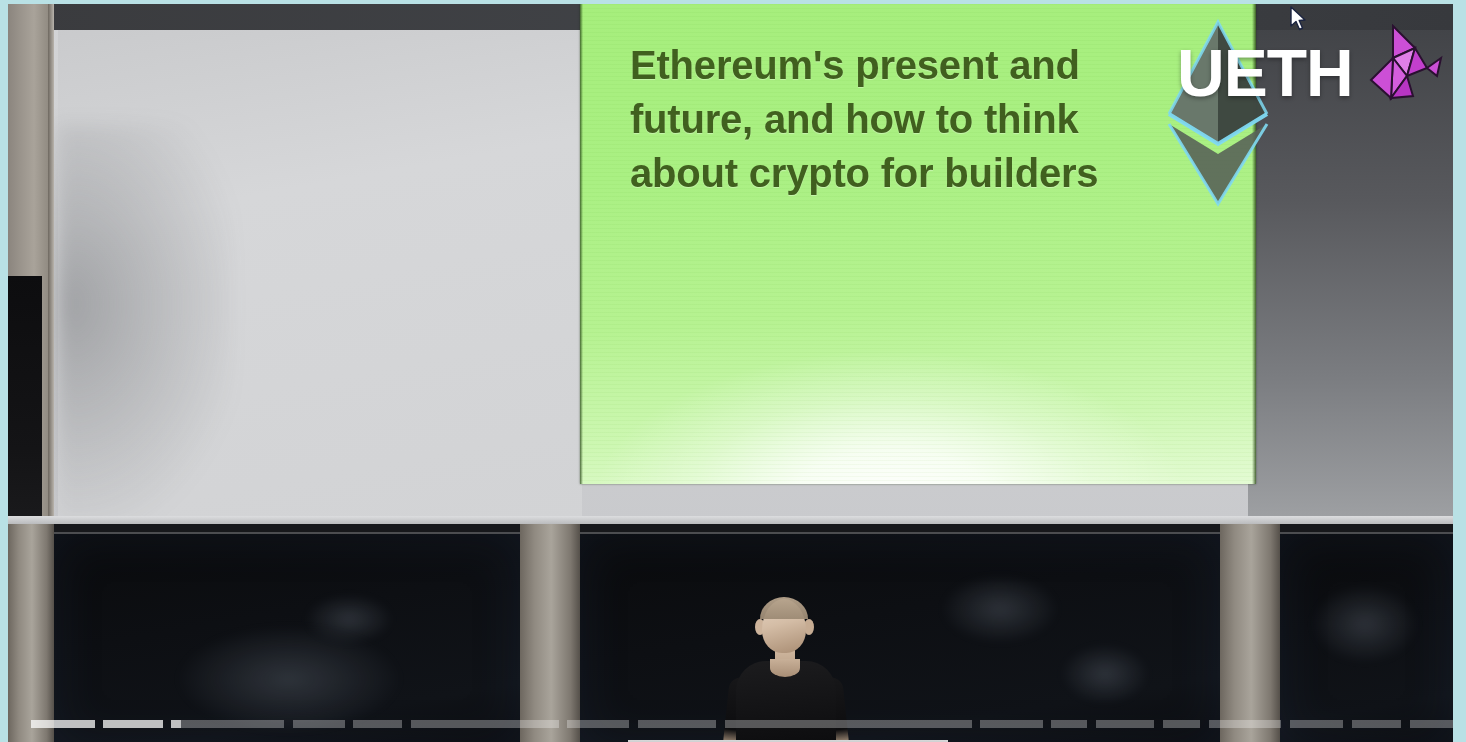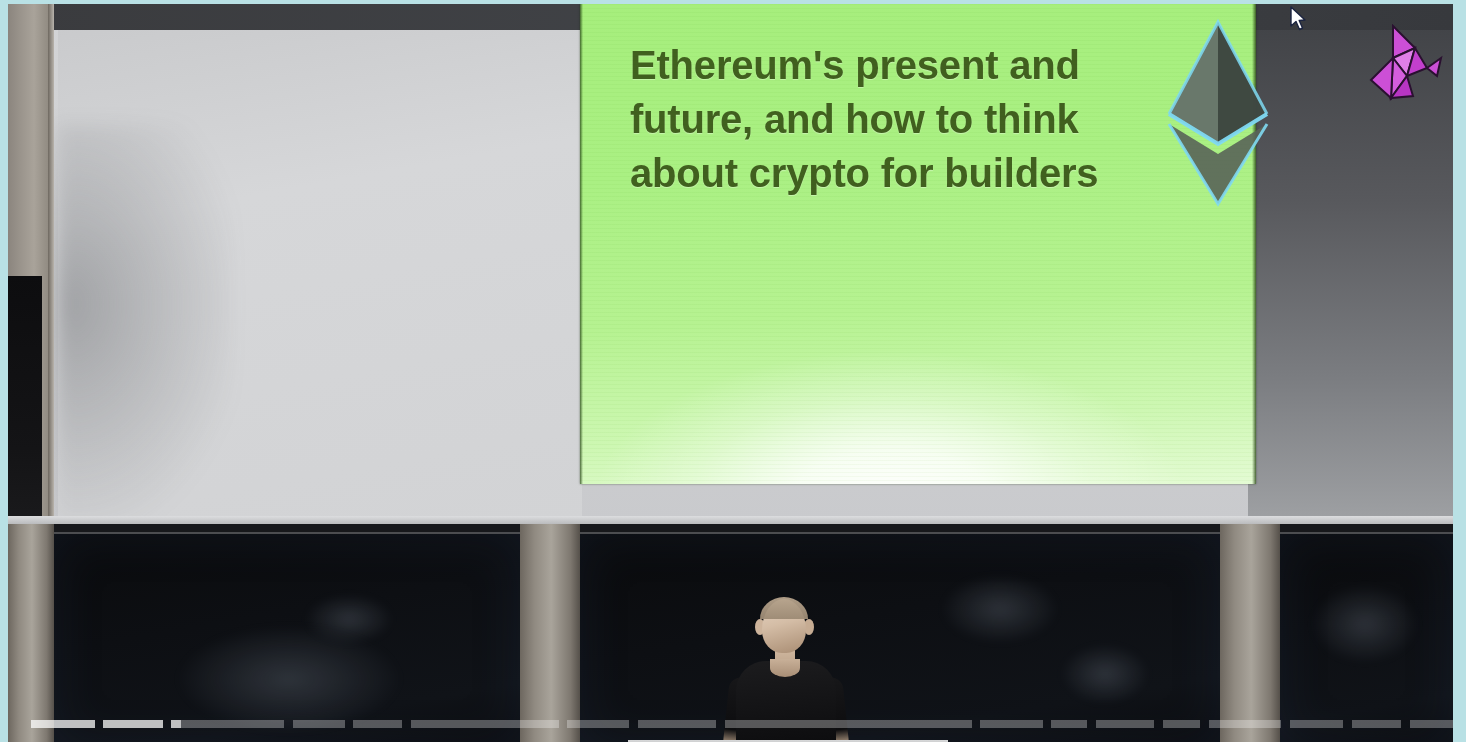--- a/index.html
+++ b/index.html
@@ -249,20 +249,21 @@
       <div id="brand">
         <svg id="eth-diamond" viewBox="0 0 110 190">
           <polygon points="55,4 104,96 55,126 6,96" fill="#4f5a52" opacity="0.92"></polygon>
           <polygon points="55,4 55,126 6,96" fill="#6c7a6e" opacity="0.9"></polygon>
           <polygon points="55,4 104,96 55,126" fill="#3d463f" opacity="0.9"></polygon>
           <polygon points="55,136 104,106 55,186 6,106" fill="#596458" opacity="0.9"></polygon>
           <polyline points="6,96 55,4 104,96" fill="none" stroke="#7fd9f2" stroke-width="3" opacity="0.85"></polyline>
           <polyline points="6,96 55,126 104,96" fill="none" stroke="#7fd9f2" stroke-width="4" opacity="0.95"></polyline>
           <polyline points="6,106 55,186 104,106" fill="none" stroke="#7fd9f2" stroke-width="3" opacity="0.9"></polyline>
         </svg>
+        <div id="brand-text">UETH</div>
         <svg id="origami-bird" viewBox="0 0 84 92">
           <polygon points="30,2 52,24 30,34" fill="#cc4fd6" stroke="#2a1030" stroke-width="2"></polygon>
           <polygon points="52,24 44,52 30,34" fill="#e07fe8" stroke="#2a1030" stroke-width="2"></polygon>
           <polygon points="52,24 64,44 44,52" fill="#c23fcd" stroke="#2a1030" stroke-width="2"></polygon>
           <polygon points="64,44 78,34 74,52" fill="#cc4fd6" stroke="#2a1030" stroke-width="2"></polygon>
           <polygon points="30,34 44,52 28,74" fill="#d45ddd" stroke="#2a1030" stroke-width="2"></polygon>
           <polygon points="28,74 44,52 50,72" fill="#b835c4" stroke="#2a1030" stroke-width="2"></polygon>
           <polygon points="8,56 30,34 28,74" fill="#cc4fd6" stroke="#2a1030" stroke-width="2"></polygon>
         </svg>
       </div>

